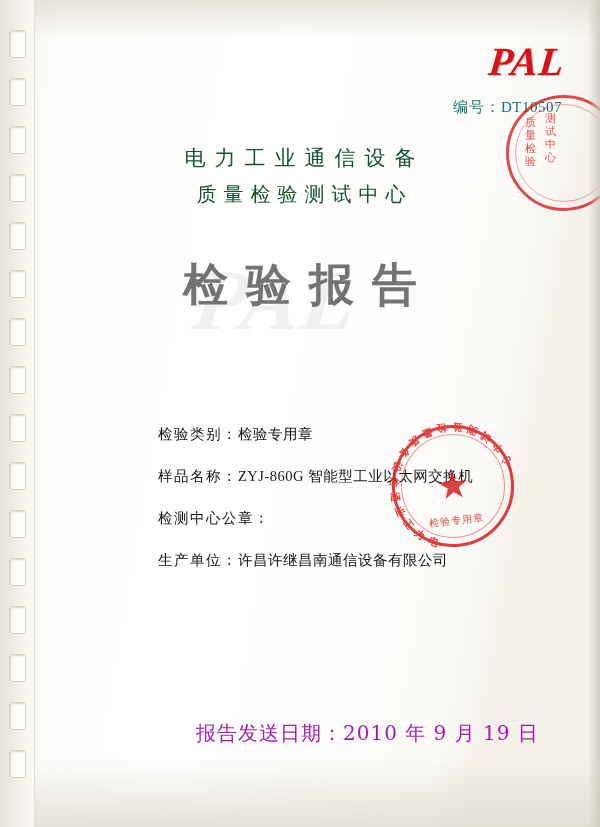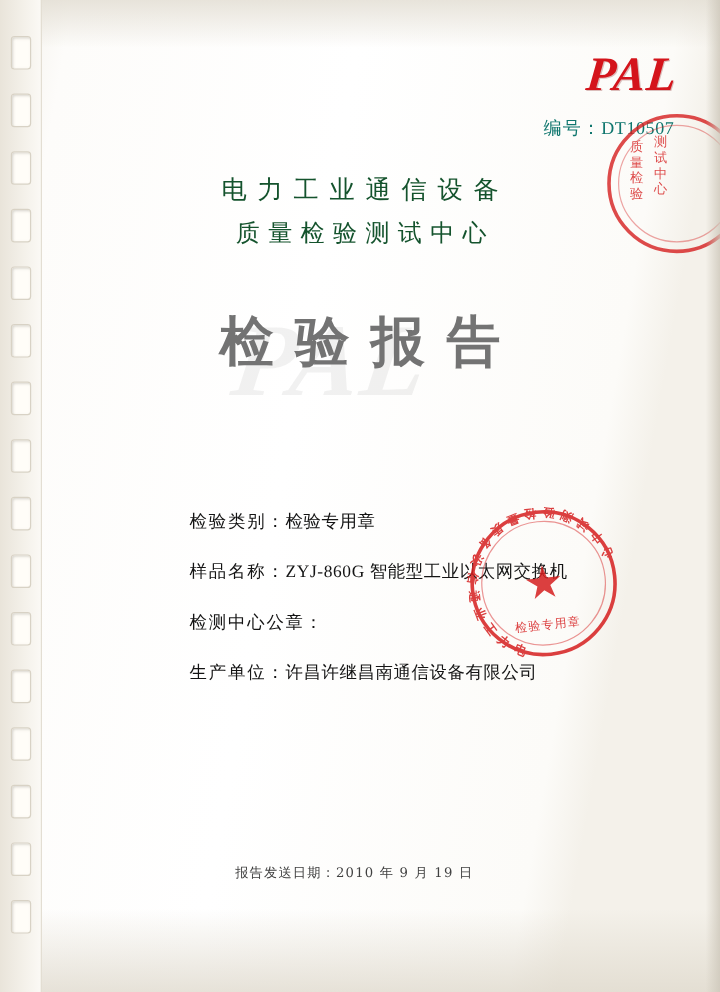--- a/index.html
+++ b/index.html
@@ -144,22 +144,22 @@
   }
   .field-value.sample {
     font-family: Liberation Serif, serif;
   }
   
   .send-date {
     position: absolute;
     left: 196px;
     top: 720px;
     font-family: "DejaVu Serif", serif;
-    font-size: 11px;
-    color: #404040;
+    font-size: 20px;
+    color: #a21caf;
     letter-spacing: 1px;
   }
   
   .seal-main {
     position: absolute;
     left: 392px;
     top: 425px;
     width: 116px;
     height: 116px;
     border-radius: 50%;

